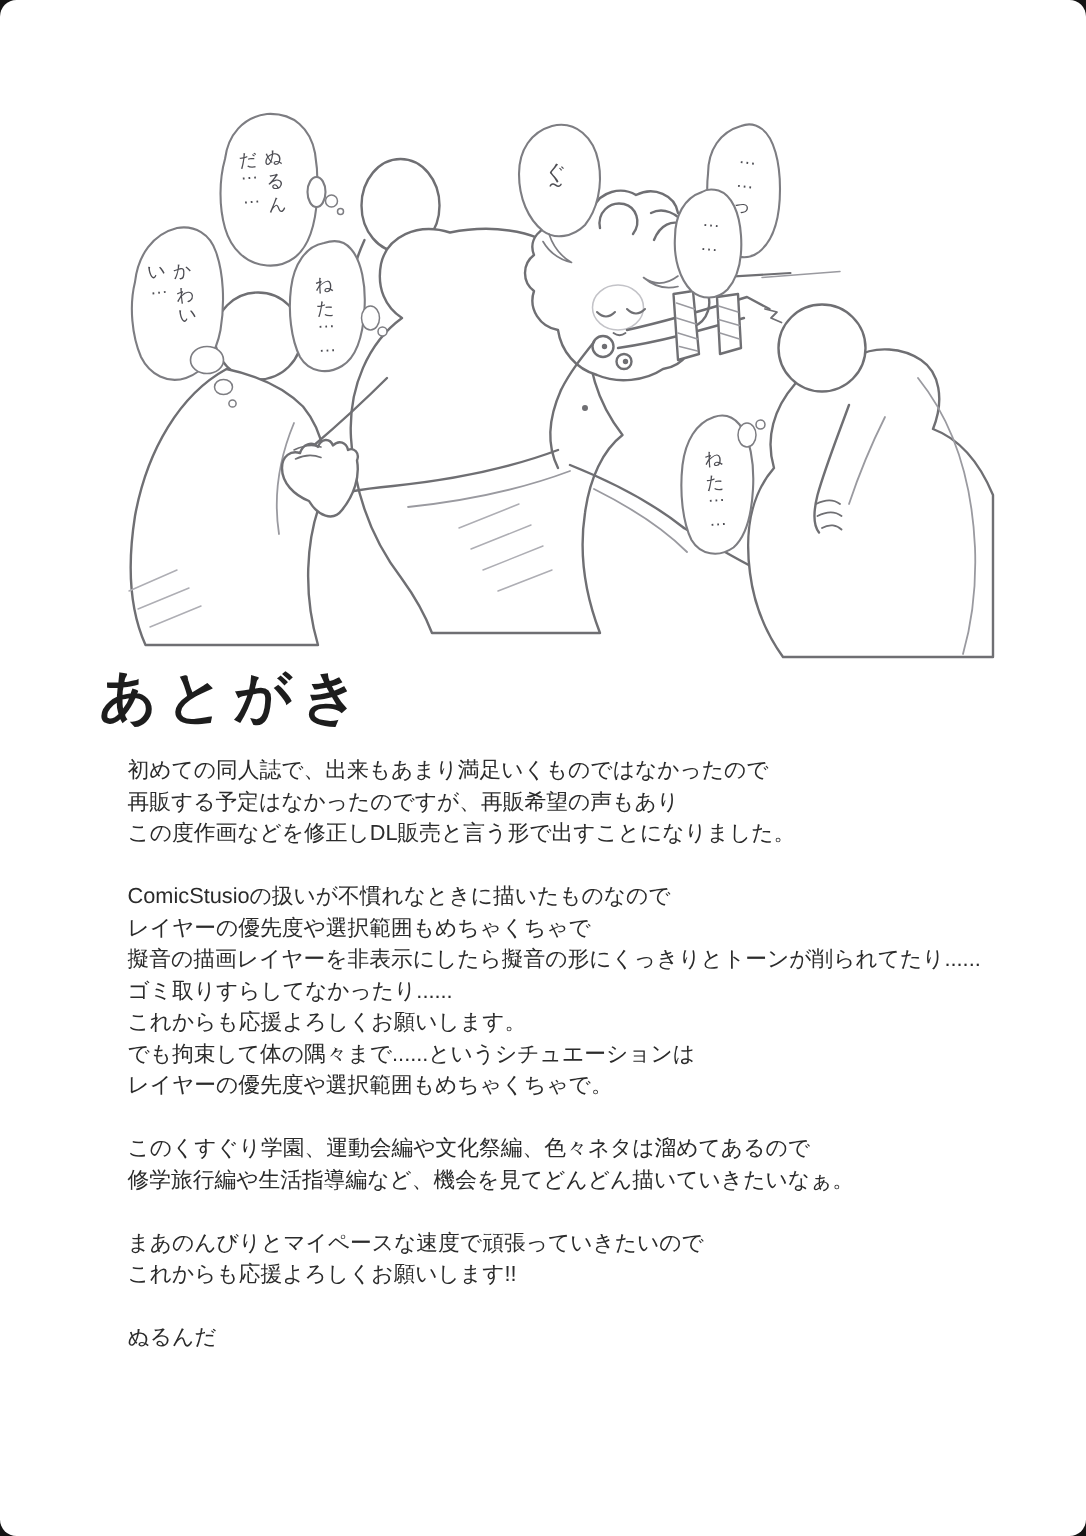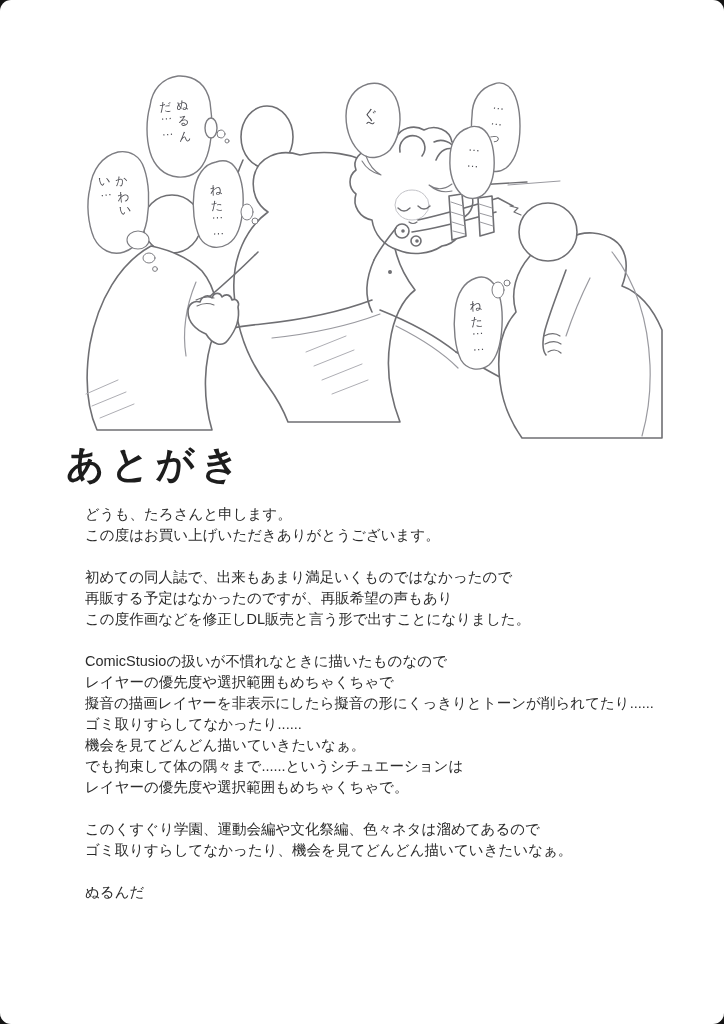--- a/index.html
+++ b/index.html
@@ -128,37 +128,37 @@
     <div class="vtext" style="left:362px;top:98px;height:50px;font-size:14px;">ぐ～</div>
     <div class="vtext" style="left:487px;top:98px;height:58px;transform:rotate(7deg);">……っ</div>
     <div class="vtext" style="left:464px;top:140px;height:44px;transform:rotate(5deg);">……</div>
     <div class="vtext" style="left:468px;top:292px;height:66px;transform:rotate(-4deg);">ねた……</div>
   </div>
 
   <div class="title">あとがき</div>
 
   <div class="afterword">
     <p>
-      <span class="line">どうも、たろさんと申します。</span>
-      <span class="line">この度はお買い上げいただきありがとうございます。</span>
-    </p>
-    <p>
       <span class="line">初めての同人誌で、出来もあまり満足いくものではなかったので</span>
       <span class="line">再販する予定はなかったのですが、再販希望の声もあり</span>
       <span class="line">この度作画などを修正しDL販売と言う形で出すことになりました。</span>
     </p>
     <p>
       <span class="line">ComicStusioの扱いが不慣れなときに描いたものなので</span>
       <span class="line">レイヤーの優先度や選択範囲もめちゃくちゃで</span>
       <span class="line">擬音の描画レイヤーを非表示にしたら擬音の形にくっきりとトーンが削られてたり......</span>
       <span class="line">ゴミ取りすらしてなかったり......</span>
-      <span class="line">機会を見てどんどん描いていきたいなぁ。</span>
+      <span class="line">これからも応援よろしくお願いします。</span>
       <span class="line">でも拘束して体の隅々まで......というシチュエーションは</span>
       <span class="line">レイヤーの優先度や選択範囲もめちゃくちゃで。</span>
     </p>
     <p>
       <span class="line">このくすぐり学園、運動会編や文化祭編、色々ネタは溜めてあるので</span>
-      <span class="line">ゴミ取りすらしてなかったり、機会を見てどんどん描いていきたいなぁ。</span>
+      <span class="line">修学旅行編や生活指導編など、機会を見てどんどん描いていきたいなぁ。</span>
+    </p>
+    <p>
+      <span class="line">まあのんびりとマイペースな速度で頑張っていきたいので</span>
+      <span class="line">これからも応援よろしくお願いします!!</span>
     </p>
     <p class="signature">ぬるんだ</p>
   </div>
 
 </div>
 
 </body></html>

